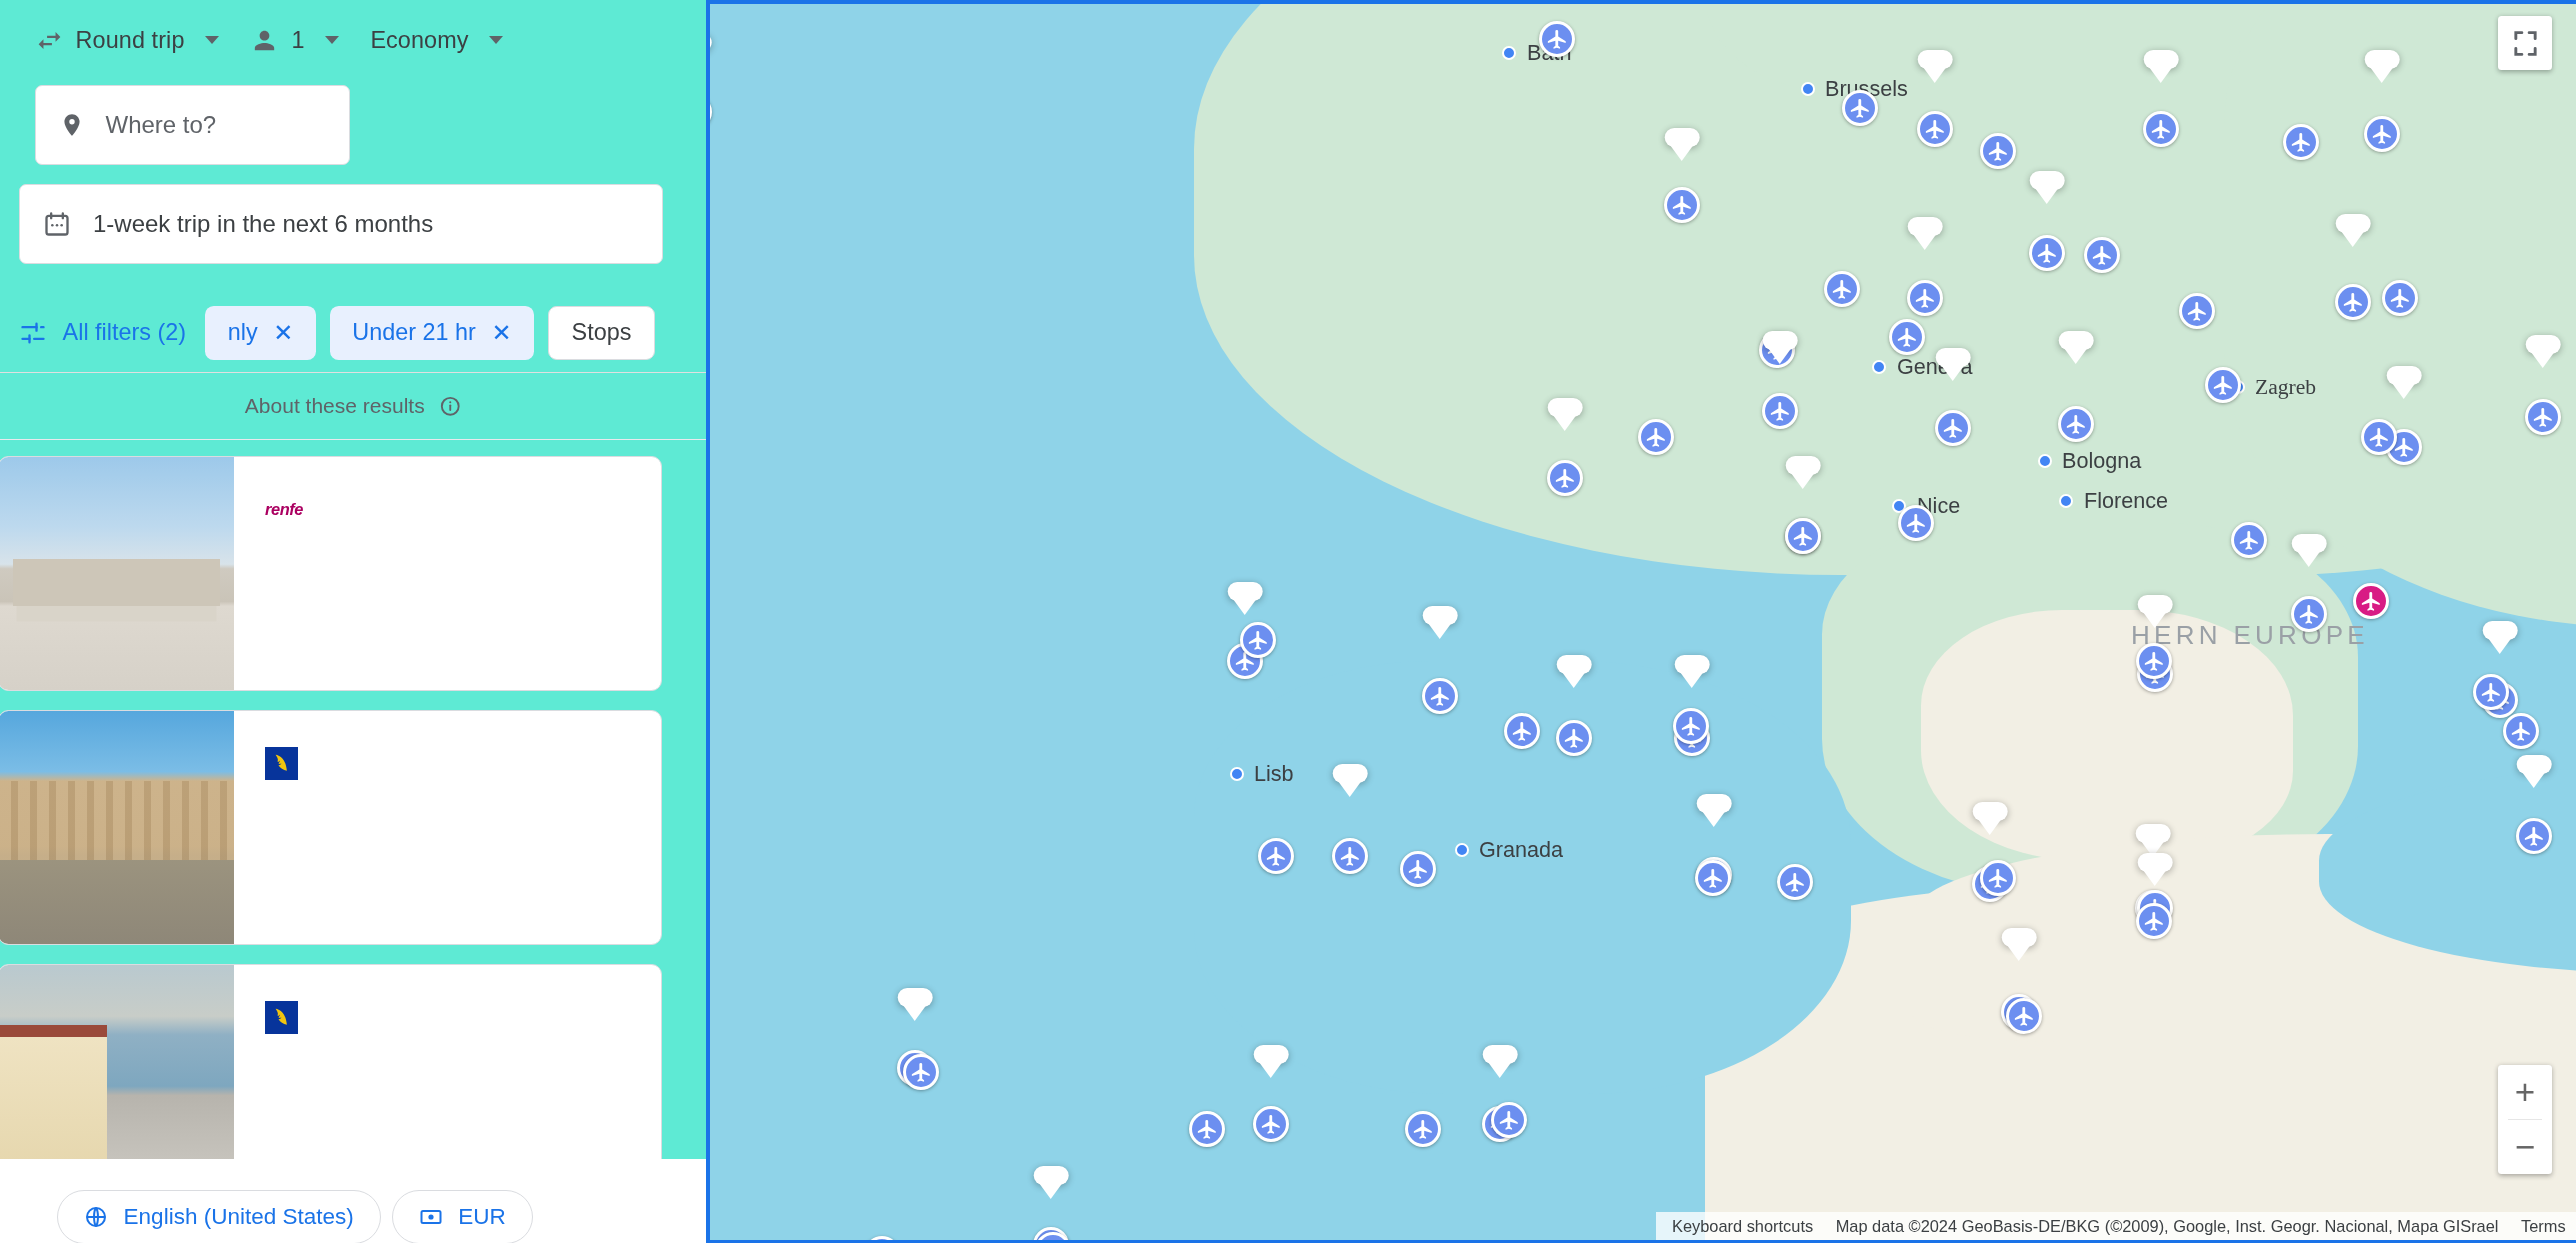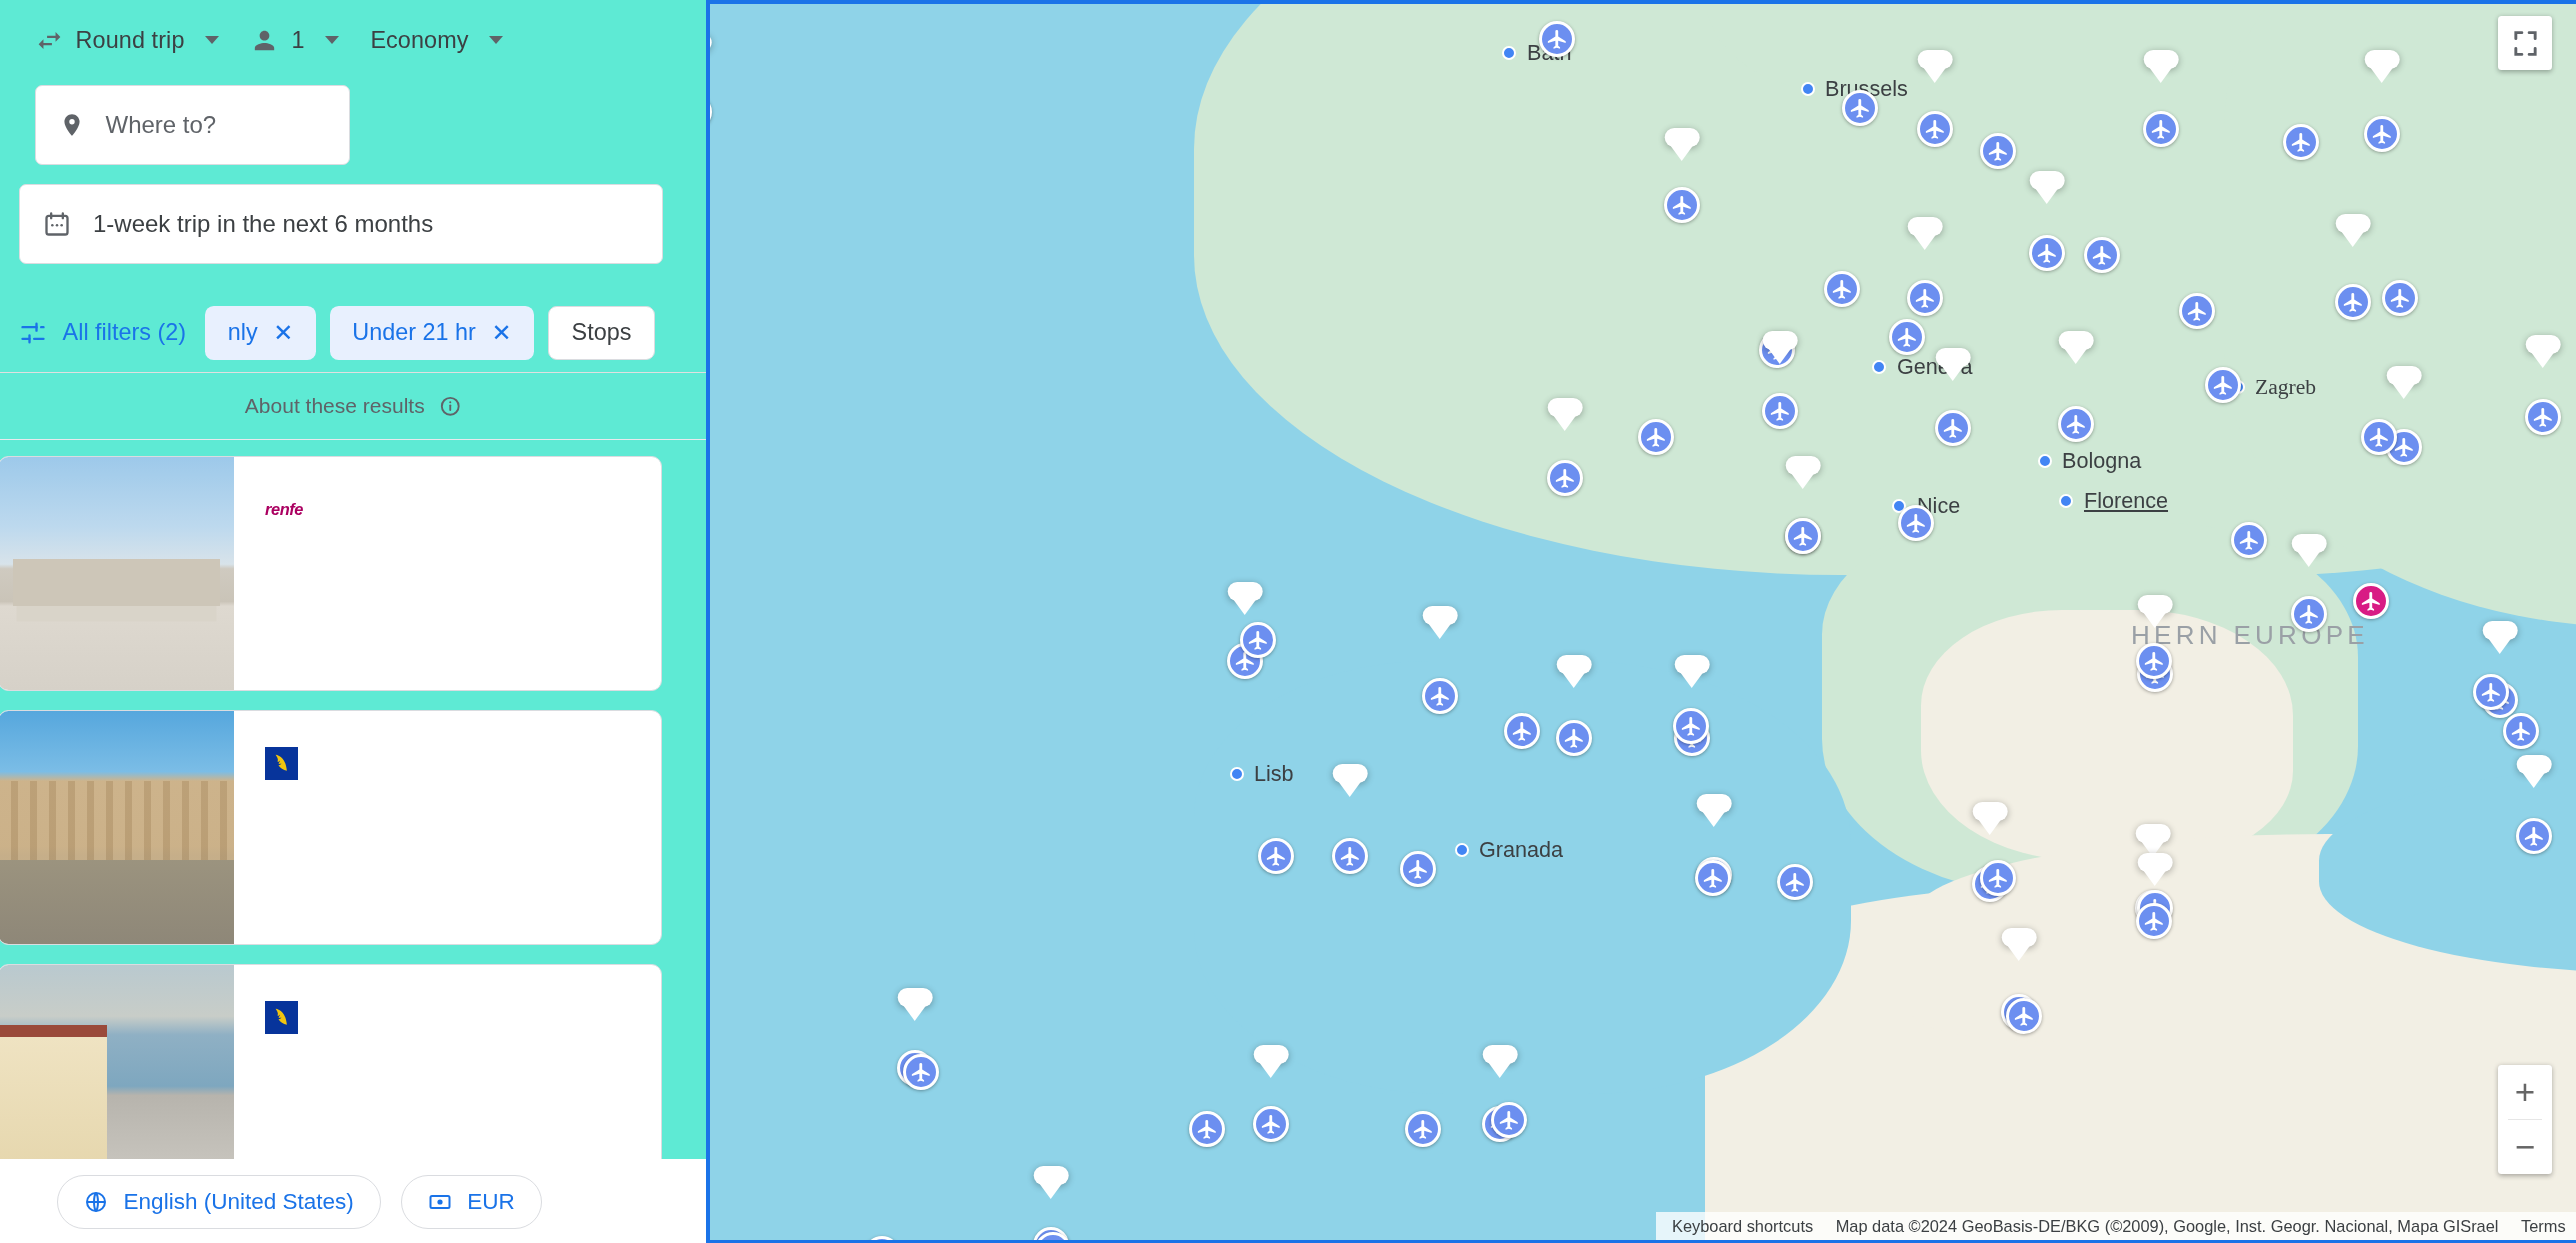--- a/index.html
+++ b/index.html
@@ -79,21 +79,21 @@
       background: #cdc6b8; box-shadow: 0 19px 0 -3.5px #d9d4c9; }
   .th-seville { background: linear-gradient(#56a7dd 0%, #7bbde6 26%, #cdb48d 30%, #c3a97f 58%, #9c947f 62%, #8e8778 100%); }
   .th-seville::after { content:""; position:absolute; left:0; right:0; top:30%; height:34%;
       background: repeating-linear-gradient(90deg, #cdb38b 0 12px, #b99d74 12px 19px); opacity:.85; }
   .th-lisbon { background: linear-gradient(#b9c9cf 0%, #c8cdc8 22%, #8fb0c4 30%, #7ea7bf 52%, #b7b4ad 56%, #cfccc5 100%); }
   .th-lisbon::after { content:""; position:absolute; left:0; width:46%; top:26%; bottom:14%;
       background: linear-gradient(#efe3c2, #e6d7ae); border-top: 12px solid #9a4a3a; }
 
   
   .bottombar { position: absolute; left: 0; bottom: 0; width: 706px; height: 85px;
-               background: #fff; display: flex; align-items: center; gap: 20px; padding: 0 57px; }
+               background: #fff; display: flex; align-items: flex-end; gap: 11px; padding: 0 57px; }
   .pill { display: flex; align-items: center; gap: 15.6px; height: 54px; padding: 0 26px;
           border: 0.9px solid #dadce0; border-radius: 29px; color: #1a73e8; font-size: 22.5px;
           cursor: pointer; background: #fff; white-space: nowrap; }
 
   
   #map { position: relative; flex: 1; height: 1244px; background: #8fd3e8;
          border: 4.3px solid #1a73e8; border-right: none; overflow: hidden; }
   .landmass { position: absolute; background: #cfe8d5; }
   .land-soft { position: absolute; background: #f2efe4; }
   .water { position: absolute; background: #8fd3e8; }
@@ -320,21 +320,21 @@
         <div class="citytxt" style="left: 817px; top: 49px;">Bath</div>
         <div class="dotpin" style="left: 1098px; top: 85px;"></div>
         <div class="citytxt" style="left: 1115px; top: 85px;">Brussels</div>
         <div class="dotpin" style="left: 1169px; top: 363px;"></div>
         <div class="citytxt" style="left: 1187px; top: 363px;">Geneva</div>
         <div class="dotpin" style="left: 1189px; top: 502px;"></div>
         <div class="citytxt" style="left: 1207px; top: 502px;">Nice</div>
         <div class="dotpin" style="left: 1335px; top: 457px;"></div>
         <div class="citytxt" style="left: 1352px; top: 457px;">Bologna</div>
         <div class="dotpin" style="left: 1356px; top: 497px;"></div>
-        <div class="citytxt" style="left: 1374px; top: 497px; text-decoration: underline;">Florence</div>
+        <div class="citytxt" style="left: 1374px; top: 497px;">Florence</div>
         <div class="dotpin" style="left: 1528px; top: 383px;"></div>
         <div class="citytxt" style="left: 1545px; top: 383px; font-family: Liberation Serif, serif;">Zagreb</div>
         <div class="dotpin" style="left: 527px; top: 770px;"></div>
         <div class="citytxt" style="left: 544px; top: 770px;">Lisb</div>
         <div class="dotpin" style="left: 752px; top: 846px;"></div>
         <div class="citytxt" style="left: 769px; top: 846px;">Granada</div>
       </div>
     <div id="pins-layer">
         <div class="pin" style="left: -15.6px; top: 108px;"></div>
         <div class="pin" style="left: 1225px; top: 125px;">

